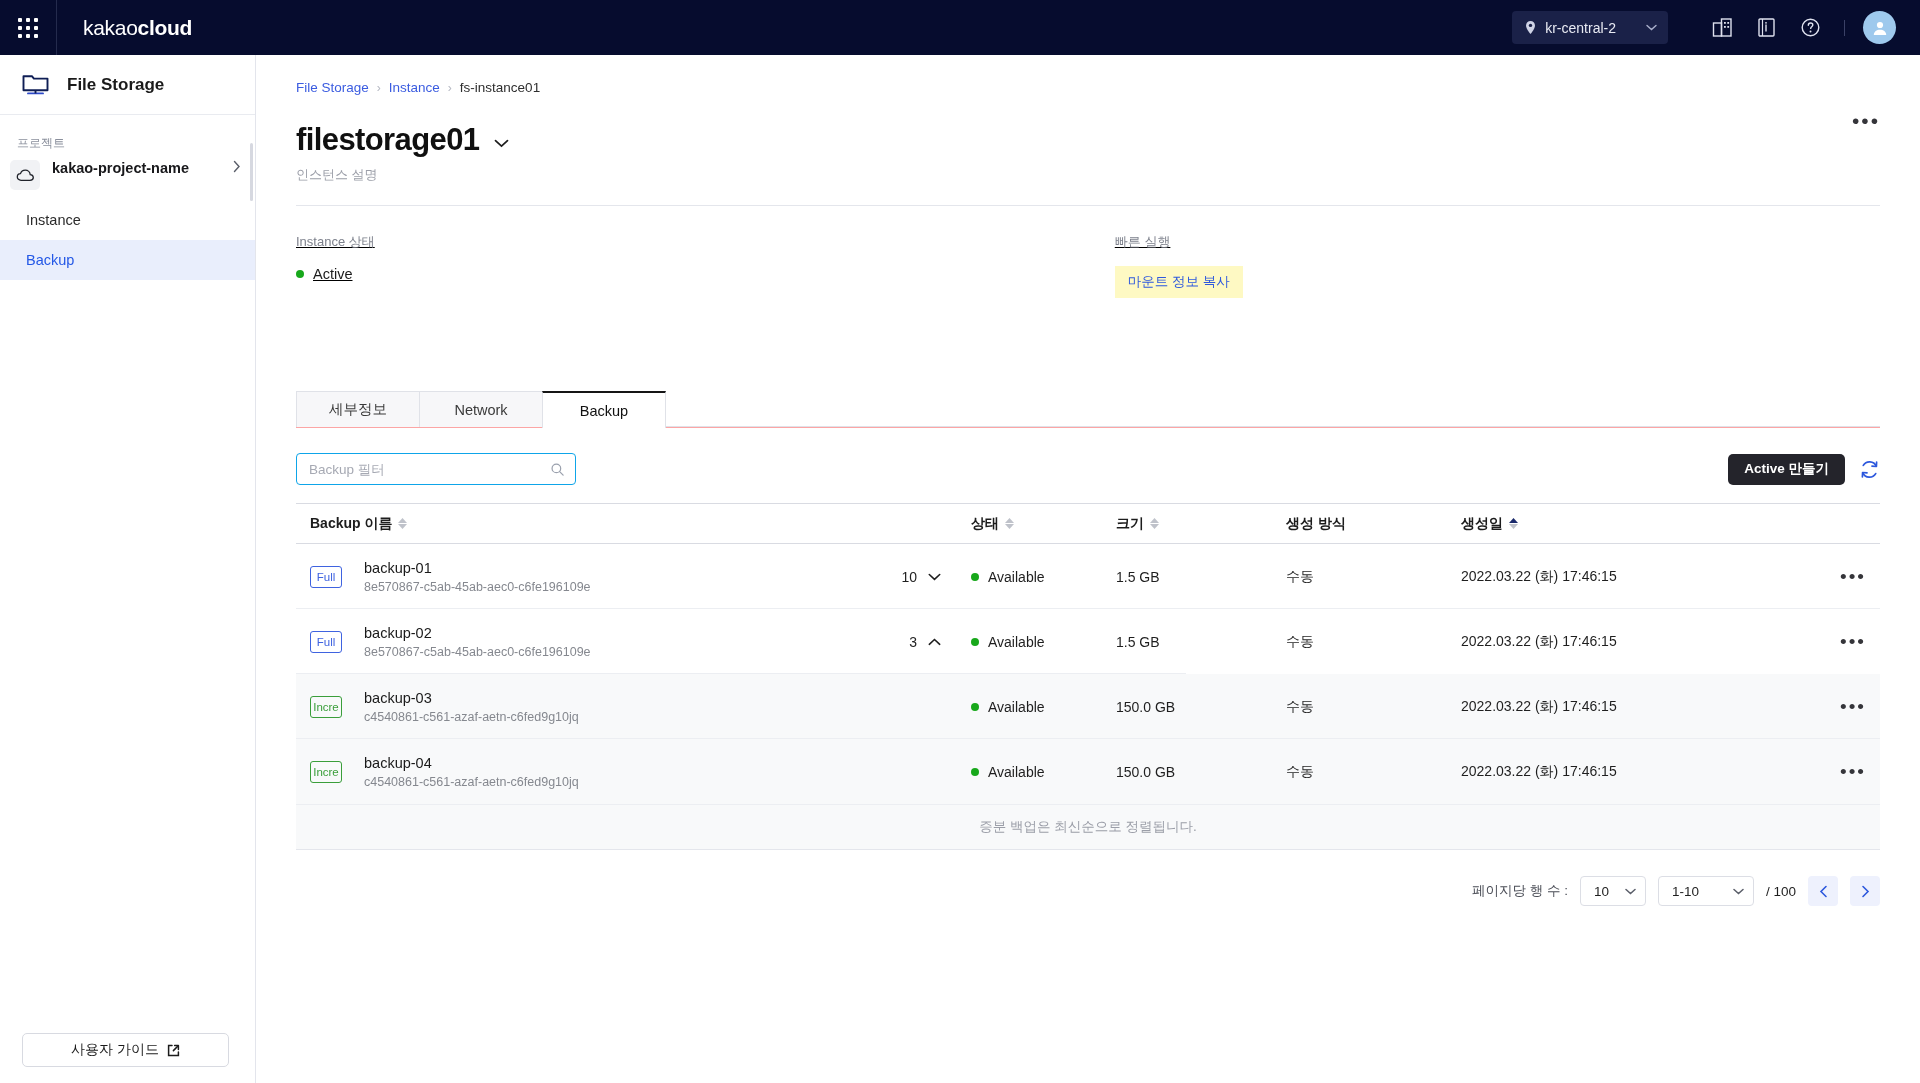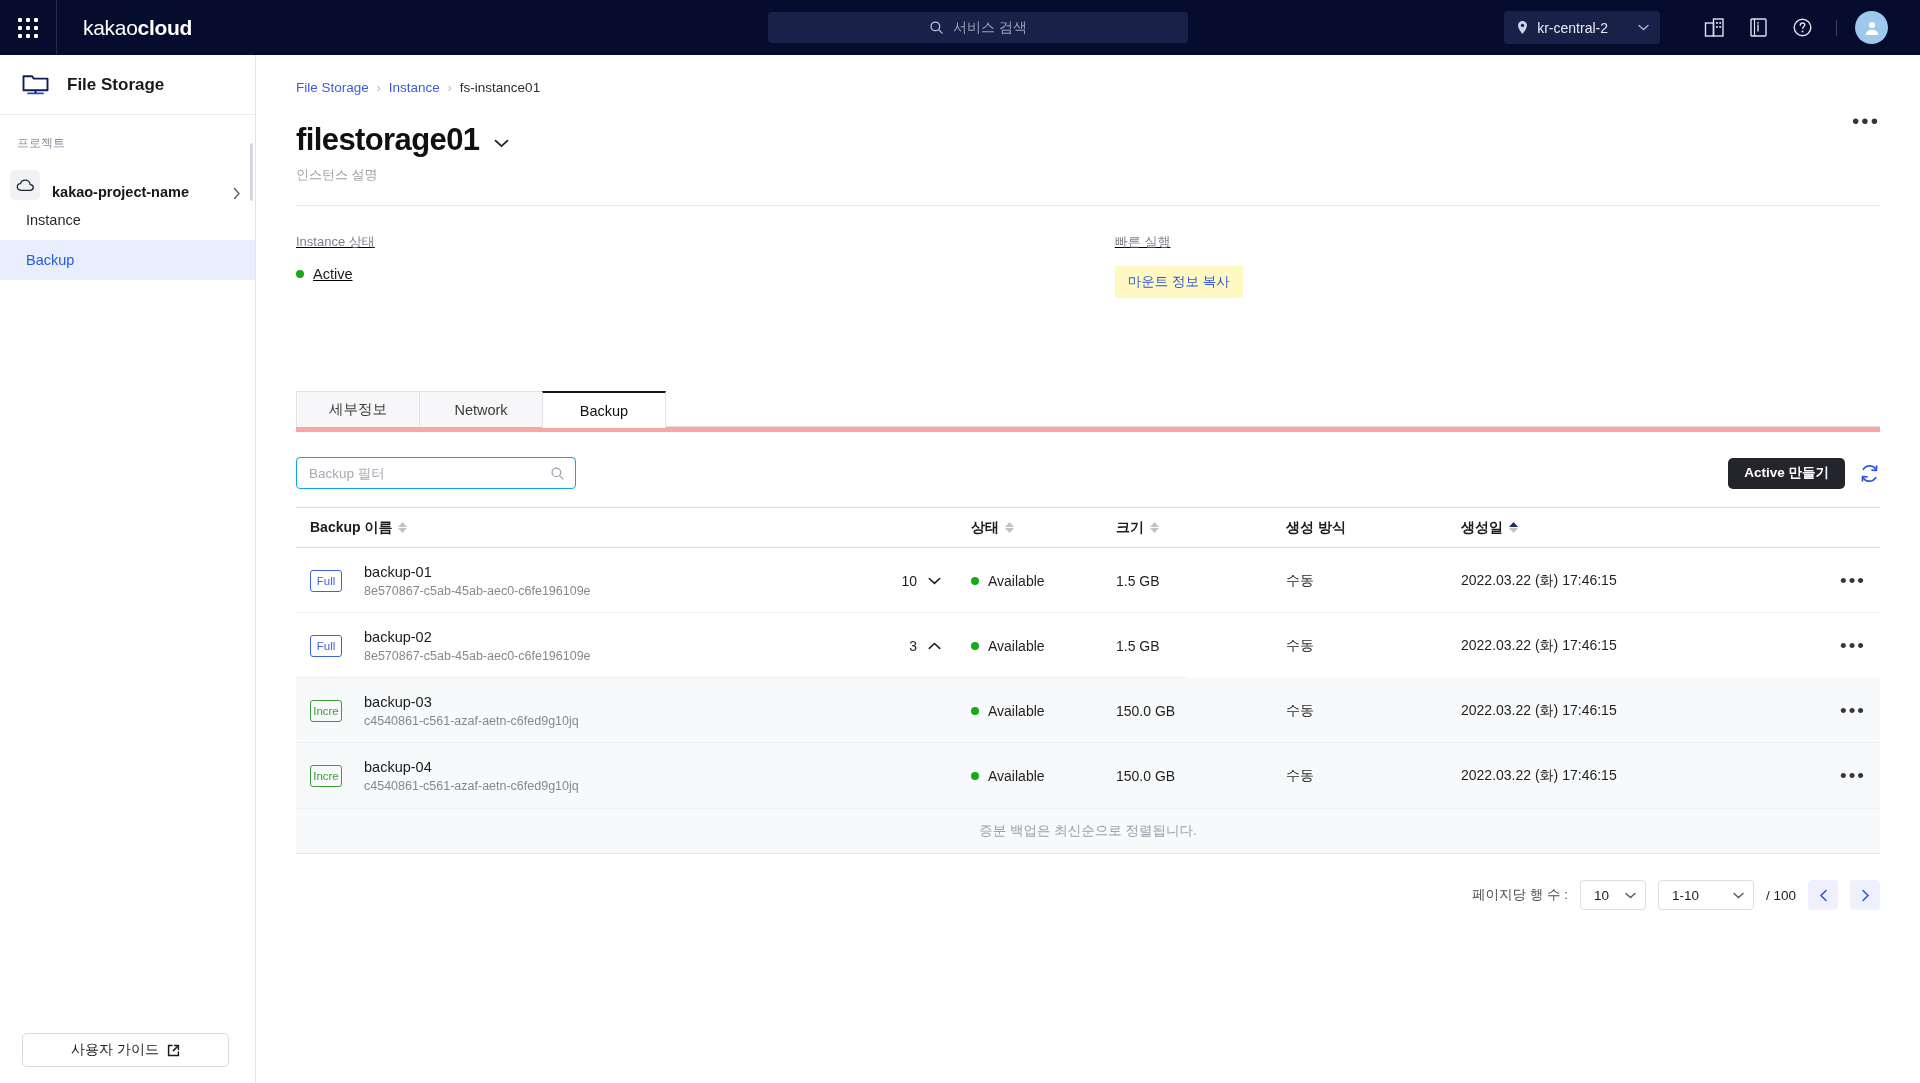--- a/index.html
+++ b/index.html
@@ -38,21 +38,21 @@
     position: absolute; left: 768px; top: 12px;
     width: 420px; height: 31px;
     background: #1a2148; border-radius: 4px;
     display: flex; align-items: center; justify-content: center;
     gap: 9px; cursor: text;
   }
   .global-search .sicon { width: 15px; height: 15px; display: block; }
   .global-search .ph { color: #9aa0bd; font-size: 14px; }
 
   .topbar-right {
-    position: absolute; right: 32px; top: 0; height: 55px;
+    position: absolute; right: 24px; top: 0; height: 55px;
     display: flex; align-items: center; gap: 0;
   }
   .region-select {
     height: 33px; background: #1a2148; border-radius: 4px;
     display: flex; align-items: center; gap: 8px;
     padding: 0 11px 0 12px; margin-right: 32px; cursor: pointer;
   }
   .region-select .rlabel { color: #e8eaf3; font-size: 14px; }
   .region-select .chev { margin-left: 22px; }
   .ticon { width: 44px; height: 55px; display: flex; align-items: center; justify-content: center; cursor: pointer; }
@@ -72,21 +72,21 @@
   .side-head {
     height: 60px; display: flex; align-items: center;
     gap: 18px; padding: 0 22px;
     border-bottom: 1px solid #e9ebf0;
   }
   .side-head .title { font-size: 17px; font-weight: 600; color: #1a1a1a; }
   .side-section-label {
     font-size: 12px; color: #8a8f9c; padding: 20px 0 8px 17px; letter-spacing: 0;
   }
   .project-row {
-    display: flex; align-items: flex-end; height: 40px;
+    display: flex; align-items: flex-start; height: 40px;
     margin: 0 8px 0 10px; padding: 0 6px 0 0; cursor: pointer;
     position: relative;
   }
   .proj-icon {
     width: 30px; height: 30px; background: #f1f2f5; border-radius: 5px;
     display: flex; align-items: center; justify-content: center; margin-right: 12px;
   }
   .project-row .pname { font-size: 14.5px; font-weight: 600; color: #18181b; flex: 1; }
   .nav-item {
     height: 40px; display: flex; align-items: center;
@@ -133,21 +133,21 @@
   .info-block .lbl { font-size: 13px; color: #7d818c; margin-bottom: 15px; }
   .info-block .val { font-size: 14.5px; color: #1b1b1b; display: flex; align-items: center; gap: 9px; }
   .dot-green { width: 8px; height: 8px; border-radius: 50%; background: #18a81b; display: inline-block; }
   .quick-block { margin-left: 740px; }
   .quick-btn {
     background: #fef9c3; color: #2d58dd; font-size: 13.5px;
     padding: 7px 13px; border-radius: 0; display: inline-block; cursor: pointer;
   }
 
   
-  .tabs { display: flex; margin: 93px 0 0 40px; border-bottom: 5px solid #fca5a5; width: 1584px; }
+  .tabs { display: flex; margin: 93px 0 0 40px; border-bottom: 1px solid #fca5a5; width: 1584px; }
   .tab {
     min-width: 124px; height: 36px; display: flex; align-items: center; justify-content: center;
     font-size: 14.5px; color: #3a3a3a; background: #f7f7f9;
     border: 1px solid #e0e2e8; border-bottom: none; cursor: pointer;
     margin-right: -1px; position: relative;
   }
   .tab.active {
     background: #fff; color: #111; font-weight: 500;
     border-top: 2px solid #151515; height: 37px; margin-bottom: -1px; z-index: 2;
   }
@@ -253,27 +253,20 @@
         <i></i>
         <i></i>
         <i></i>
         <i></i>
     </div>
   </div>
   <div class="brand">
     <span>kakao</span><b>cloud</b>
   </div>
 
-  <div class="global-search">
-    <svg class="sicon" viewBox="0 0 16 16">
-      <circle cx="6.8" cy="6.8" r="4.6" fill="none" stroke="#b9bedd" stroke-width="1.4"></circle>
-      <line x1="10.3" y1="10.3" x2="14" y2="14" stroke="#b9bedd" stroke-width="1.4" stroke-linecap="round"></line>
-    </svg>
-    <span class="ph">서비스 검색</span>
-  </div>
 
   <div class="topbar-right">
     <div class="region-select">
       <svg width="13" height="16" viewBox="0 0 13 16">
         <path d="M6.5 1C4 1 2 3 2 5.5c0 3.3 4.5 8.5 4.5 8.5S11 8.8 11 5.5C11 3 9 1 6.5 1z" fill="#cfd3e6"></path>
         <circle cx="6.5" cy="5.4" r="1.7" fill="#1a2148"></circle>
       </svg>
       <span class="rlabel">kr-central-2</span>
       <svg class="chev" width="11" height="7" viewBox="0 0 11 7">
         <polyline points="1,1.5 5.5,5.5 10,1.5" fill="none" stroke="#aab0cc" stroke-width="1.4" stroke-linecap="round"></polyline>

